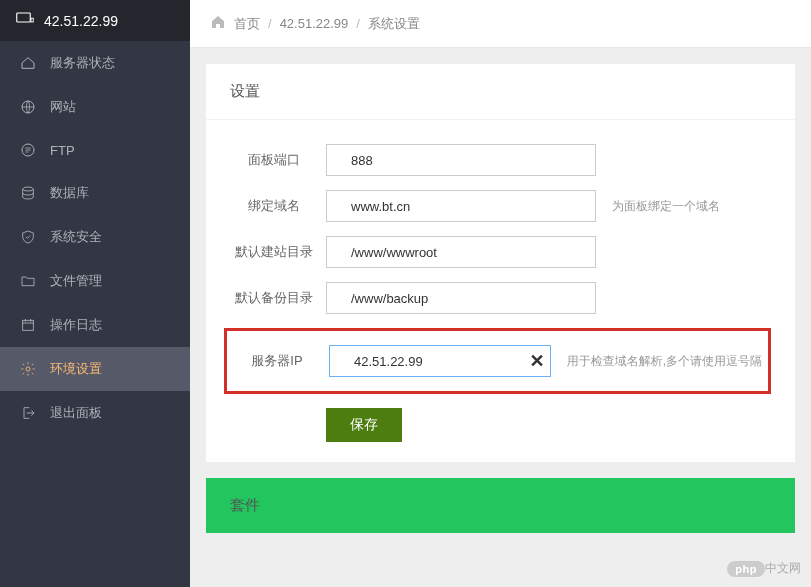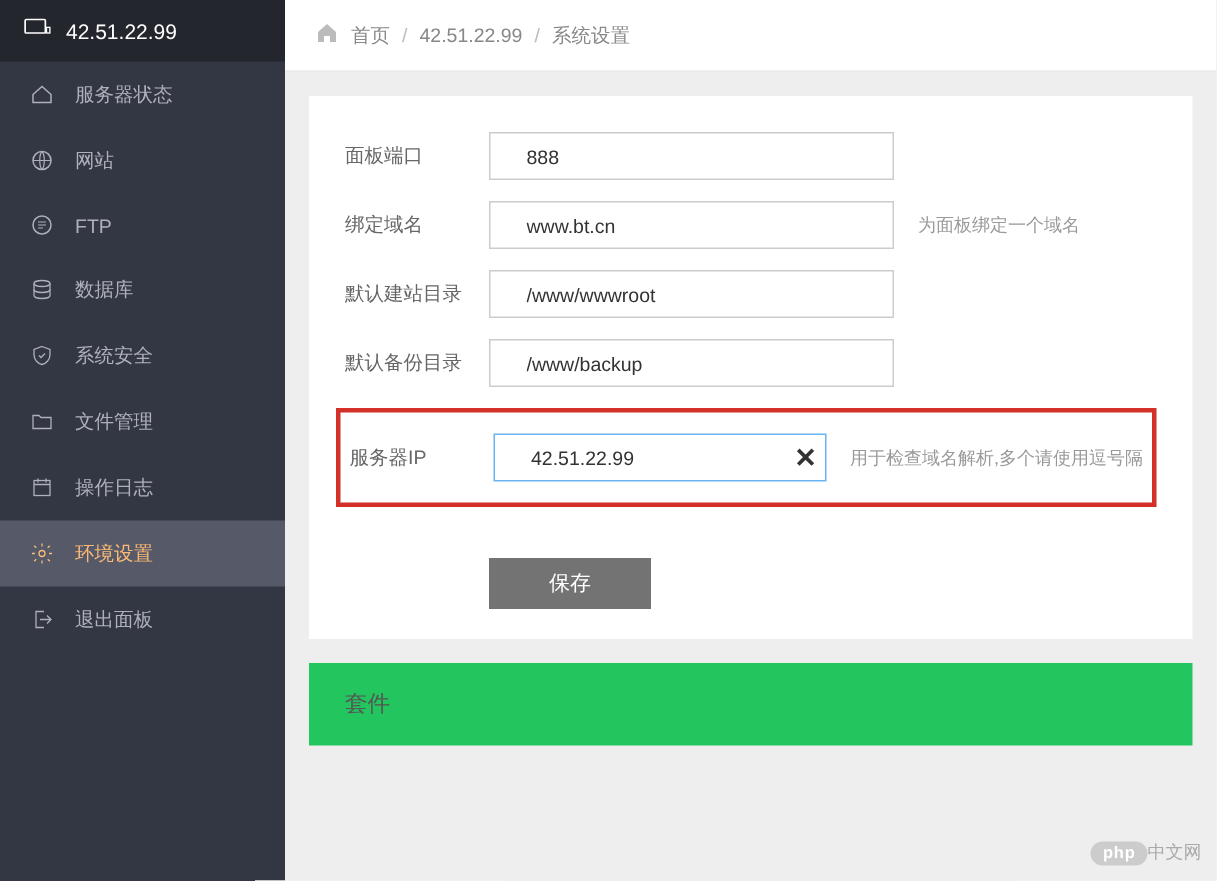--- a/index.html
+++ b/index.html
@@ -88,21 +88,21 @@
     .panel-body {
       padding: 24px 24px 20px 24px;
     }
     .form-row {
       display: flex;
       align-items: center;
       margin-bottom: 14px;
     }
     .form-label {
       width: 88px;
-      text-align: left;
+      text-align: center;
       color: #666;
       font-size: 13px;
       margin-right: 8px;
       flex-shrink: 0;
     }
     .form-input {
       width: 270px;
       height: 32px;
       border: 1px solid #ccc;
       padding: 0 24px;
@@ -139,28 +139,27 @@
       transform: translateY(-50%);
       font-size: 18px;
       font-weight: bold;
       color: #333;
       cursor: pointer;
       user-select: none;
       line-height: 1;
     }
     .btn-save {
       display: inline-block;
-      background: #737373;
+      background: #4d7c0f;
       color: #fff;
       border: none;
-      padding: 8px 40px;
+      padding: 8px 24px;
       font-size: 14px;
       cursor: pointer;
       margin-left: 96px;
-      margin-top: 20px;
     }
 
     .panel2 {
       background: #22c55e;
       margin: 16px;
       margin-bottom: 0;
     }
     .panel2-title {
       padding: 18px 24px;
       font-size: 15px;
@@ -301,20 +300,21 @@
           </svg>
       </span>
       <a href="#">首页</a>
       <span class="sep">/</span>
       <a href="#">42.51.22.99</a>
       <span class="sep">/</span>
       <span class="current">系统设置</span>
     </div>
 
     <div class="panel">
+      <div class="panel-title">设置</div>
       <div class="panel-body">
 
         <div class="form-row">
           <div class="form-label">面板端口</div>
           <input class="form-input" value="888" style="">
         </div>
 
         <div class="form-row">
           <div class="form-label">绑定域名</div>
           <input class="form-input" value="www.bt.cn" style="">

